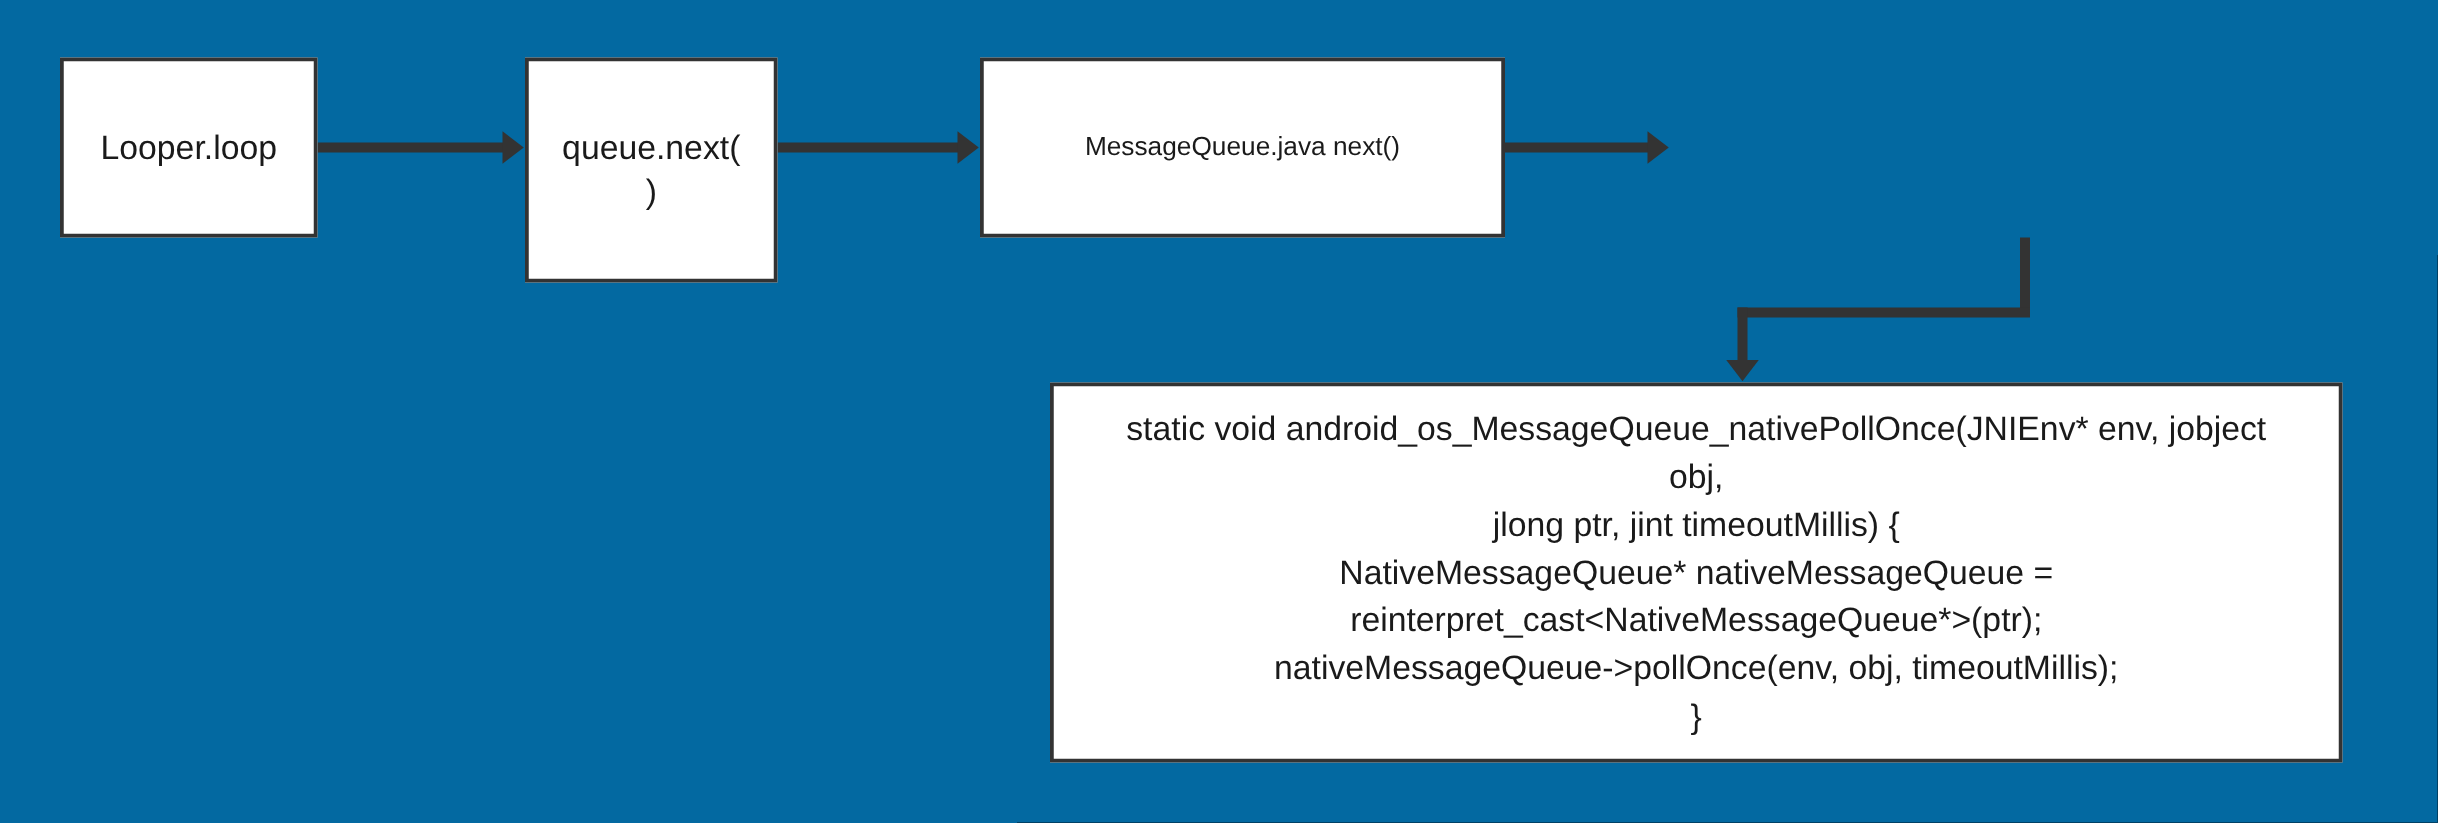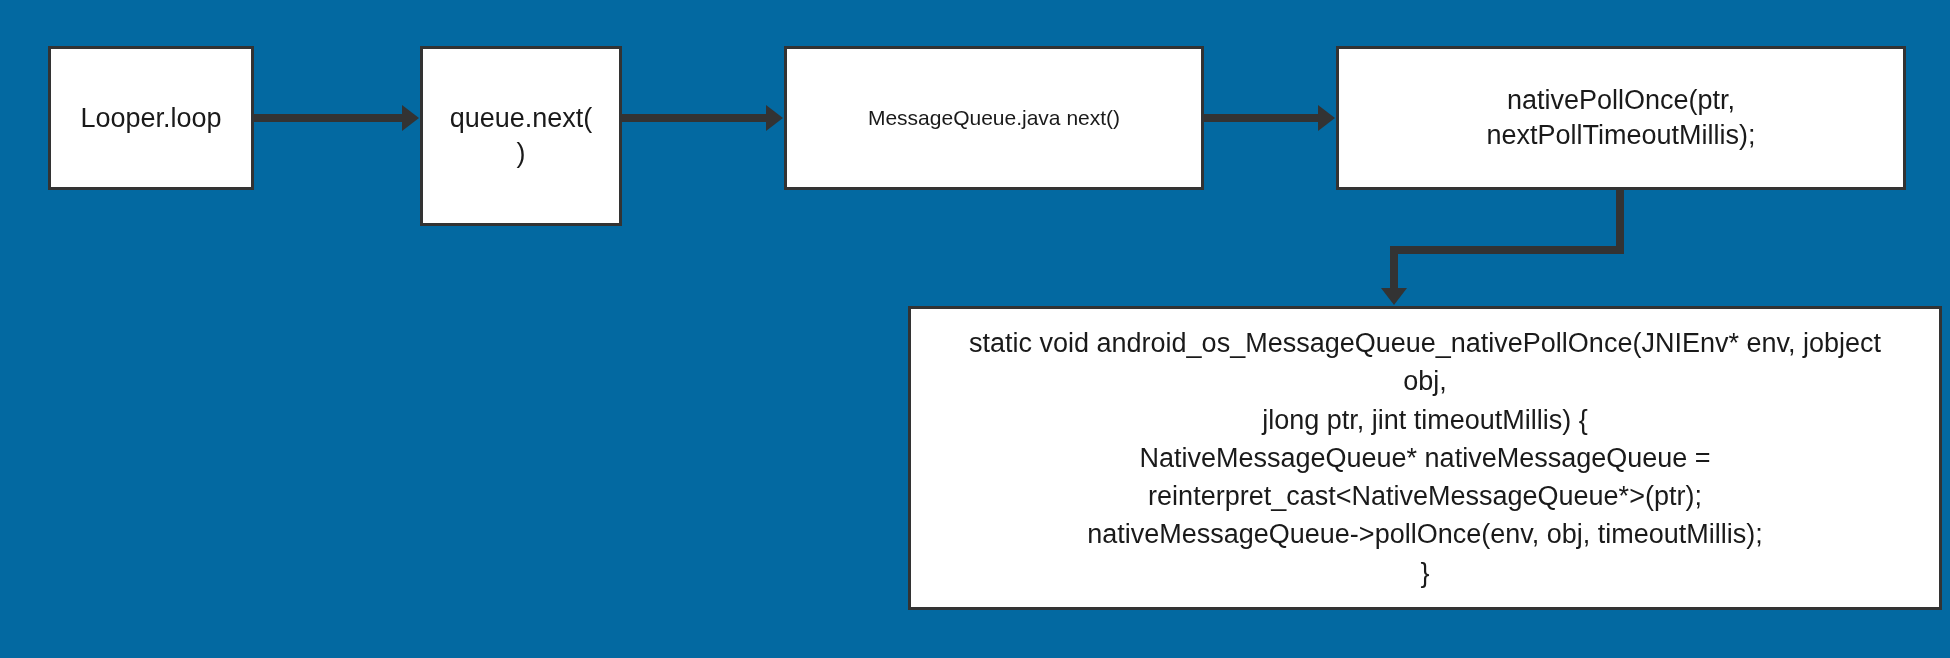--- a/index.html
+++ b/index.html
@@ -61,21 +61,21 @@
     left: 784px; top: 46px;
     width: 420px; height: 144px;
     font-size: 21px;
   }
   #node-nativepollonce {
     left: 1336px; top: 46px;
     width: 570px; height: 144px;
     font-size: 27px;
   }
   #node-native-impl {
-    left: 908px; top: 306px;
+    left: 840px; top: 306px;
     width: 1034px; height: 304px;
     font-size: 27px;
   }
   #node-native-impl .node-label {
     line-height: 1.42;
   }
 
   
   .conn-line {
     position: absolute;
@@ -124,24 +124,20 @@
 
   <div class="node" id="node-queue-next">
     <span class="node-label">queue.next(
 )</span>
   </div>
 
   <div class="node" id="node-messagequeue-next">
     <span class="node-label">MessageQueue.java next()</span>
   </div>
 
-  <div class="node" id="node-nativepollonce">
-    <span class="node-label">nativePollOnce(ptr,
-nextPollTimeoutMillis);</span>
-  </div>
 
   <div class="node" id="node-native-impl">
     <span class="node-label">static void android_os_MessageQueue_nativePollOnce(JNIEnv* env, jobject
 obj,
 jlong ptr, jint timeoutMillis) {
 NativeMessageQueue* nativeMessageQueue =
 reinterpret_cast&lt;NativeMessageQueue*&gt;(ptr);
 nativeMessageQueue-&gt;pollOnce(env, obj, timeoutMillis);
 }</span>
   </div>

